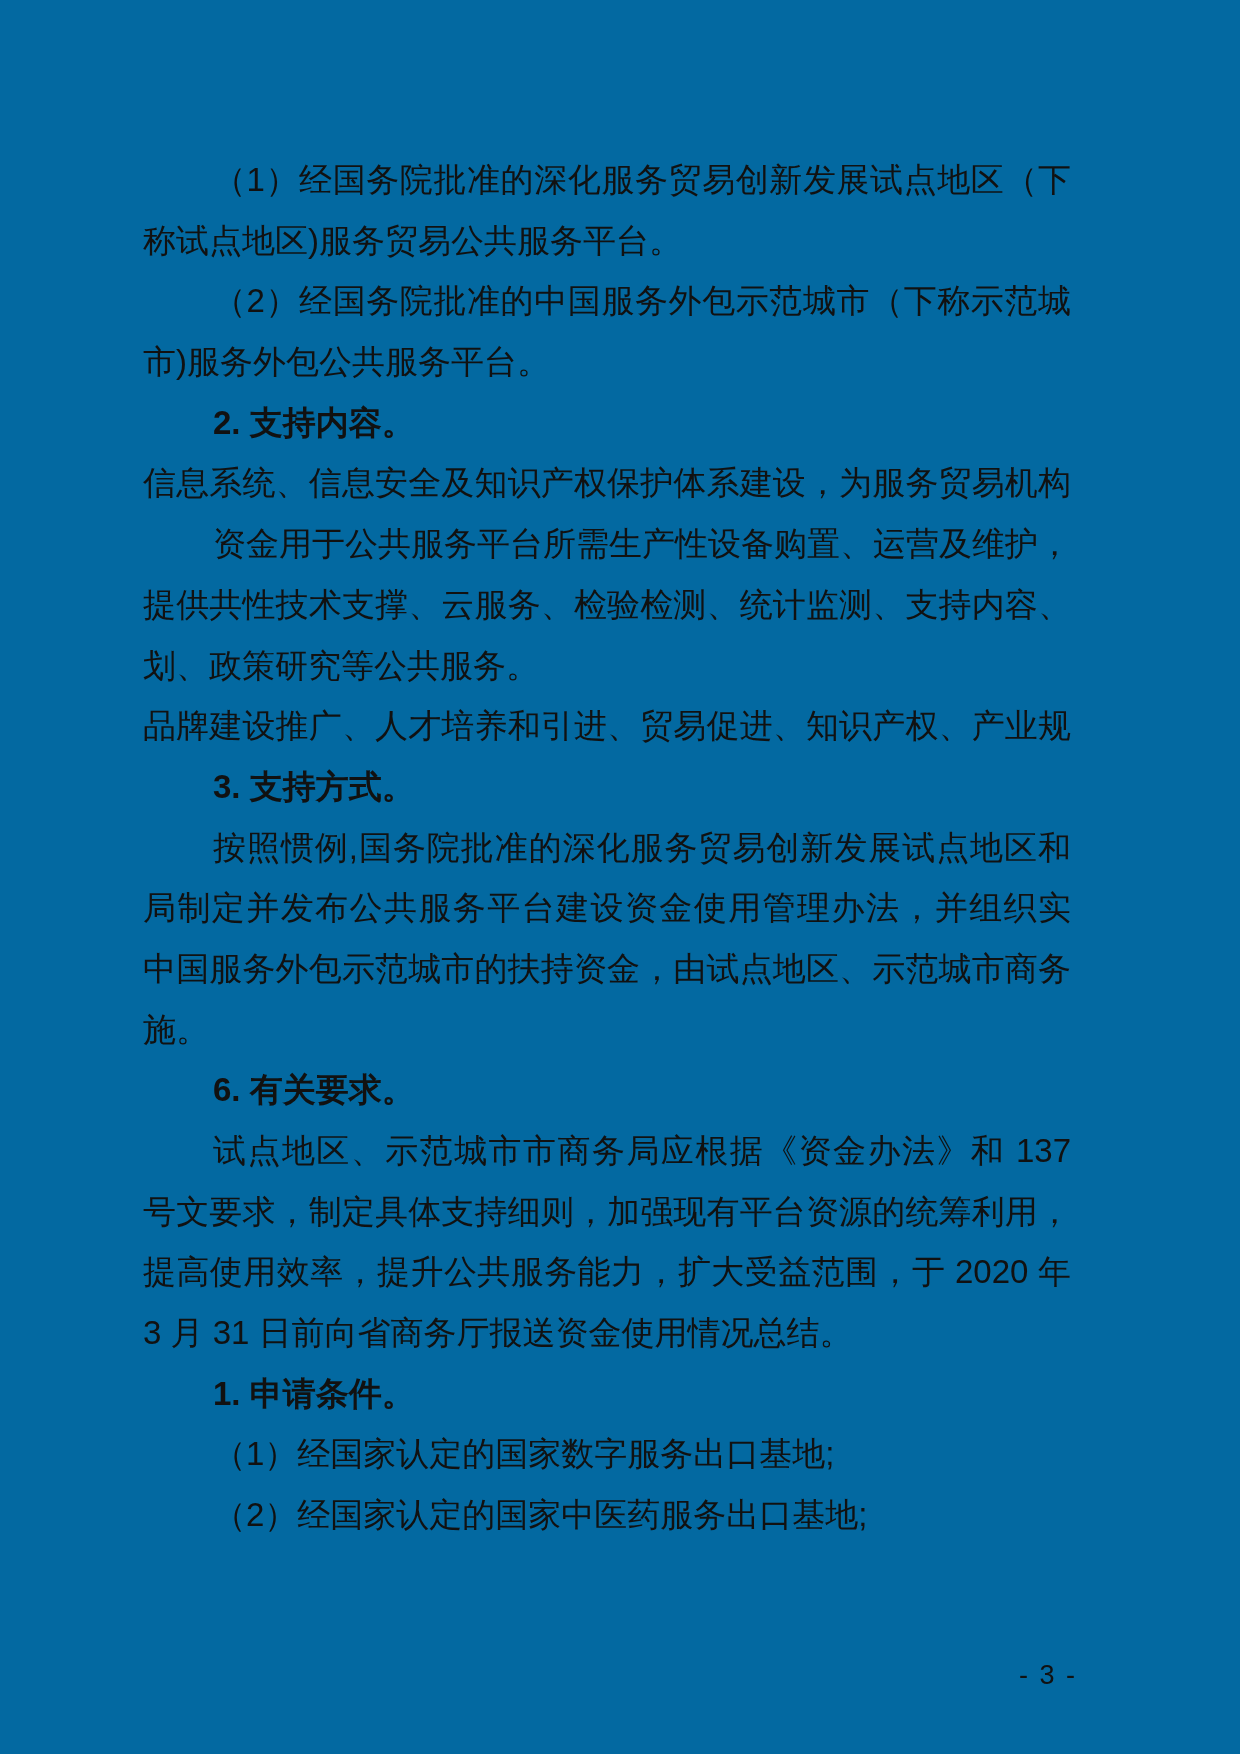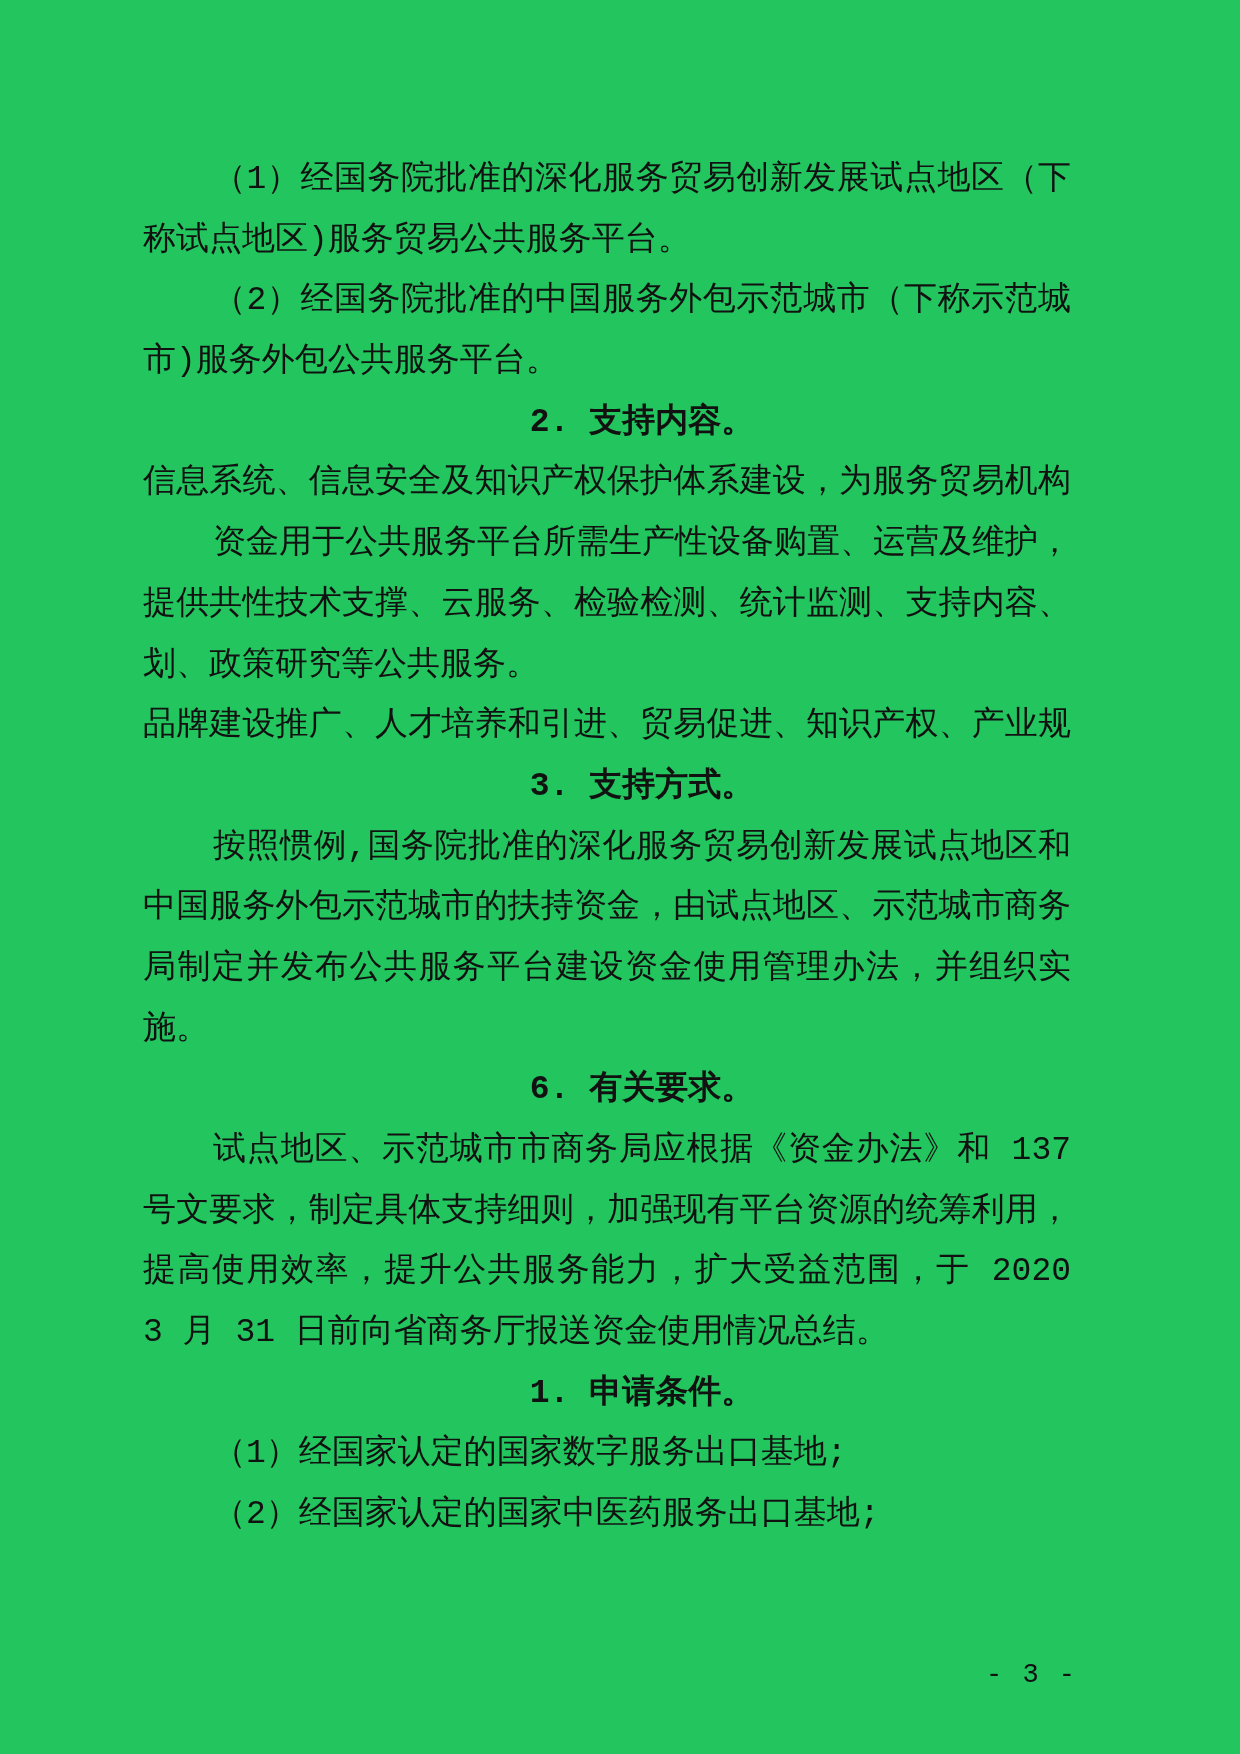--- a/index.html
+++ b/index.html
@@ -4,23 +4,23 @@
 <style>
   html, body {
     margin: 0;
     padding: 0;
     background: #ffffff;
   }
   .page {
     position: relative;
     width: 1240px;
     height: 1754px;
-    background: #22c55e;
+    background: #0369a1;
     overflow: hidden;
-    font-family: Liberation Mono, monospace;
+    font-family: Liberation Sans, sans-serif;
     color: #111111;
   }
   .content {
     position: absolute;
     left: 143px;
     top: 150px;
     width: 928px;
   }
   .line {
     font-size: 33px;
@@ -35,21 +35,20 @@
     text-align: justify;
     text-align-last: justify;
     text-justify: inter-character;
     overflow: hidden;
   }
   .line.indent {
     text-indent: 70px;
   }
   .line.bold {
     font-weight: 700;
-    text-align: center;
   }
   .page-num {
     position: absolute;
     right: 163px;
     top: 1655px;
     font-size: 27px;
     line-height: 40px;
     color: #111111;
     letter-spacing: 2px;
   }
@@ -64,22 +63,22 @@
       <div class="line indent fill">（2）经国务院批准的中国服务外包示范城市（下称示范城</div>
       <div class="line">市)服务外包公共服务平台。</div>
       <div class="line bold indent">2. 支持内容。</div>
       <div class="line fill">信息系统、信息安全及知识产权保护体系建设，为服务贸易机构</div>
       <div class="line indent fill">资金用于公共服务平台所需生产性设备购置、运营及维护，</div>
       <div class="line fill">提供共性技术支撑、云服务、检验检测、统计监测、支持内容、</div>
       <div class="line">划、政策研究等公共服务。</div>
       <div class="line fill">品牌建设推广、人才培养和引进、贸易促进、知识产权、产业规</div>
       <div class="line bold indent">3. 支持方式。</div>
       <div class="line indent fill">按照惯例,国务院批准的深化服务贸易创新发展试点地区和</div>
+      <div class="line fill">局制定并发布公共服务平台建设资金使用管理办法，并组织实</div>
       <div class="line fill">中国服务外包示范城市的扶持资金，由试点地区、示范城市商务</div>
-      <div class="line fill">局制定并发布公共服务平台建设资金使用管理办法，并组织实</div>
       <div class="line">施。</div>
       <div class="line bold indent">6. 有关要求。</div>
       <div class="line indent fill">试点地区、示范城市市商务局应根据《资金办法》和 137</div>
       <div class="line fill">号文要求，制定具体支持细则，加强现有平台资源的统筹利用，</div>
       <div class="line fill">提高使用效率，提升公共服务能力，扩大受益范围，于 2020 年</div>
       <div class="line">3 月 31 日前向省商务厅报送资金使用情况总结。</div>
       <div class="line bold indent">1. 申请条件。</div>
       <div class="line indent">（1）经国家认定的国家数字服务出口基地;</div>
       <div class="line indent">（2）经国家认定的国家中医药服务出口基地;</div>
     </div>

